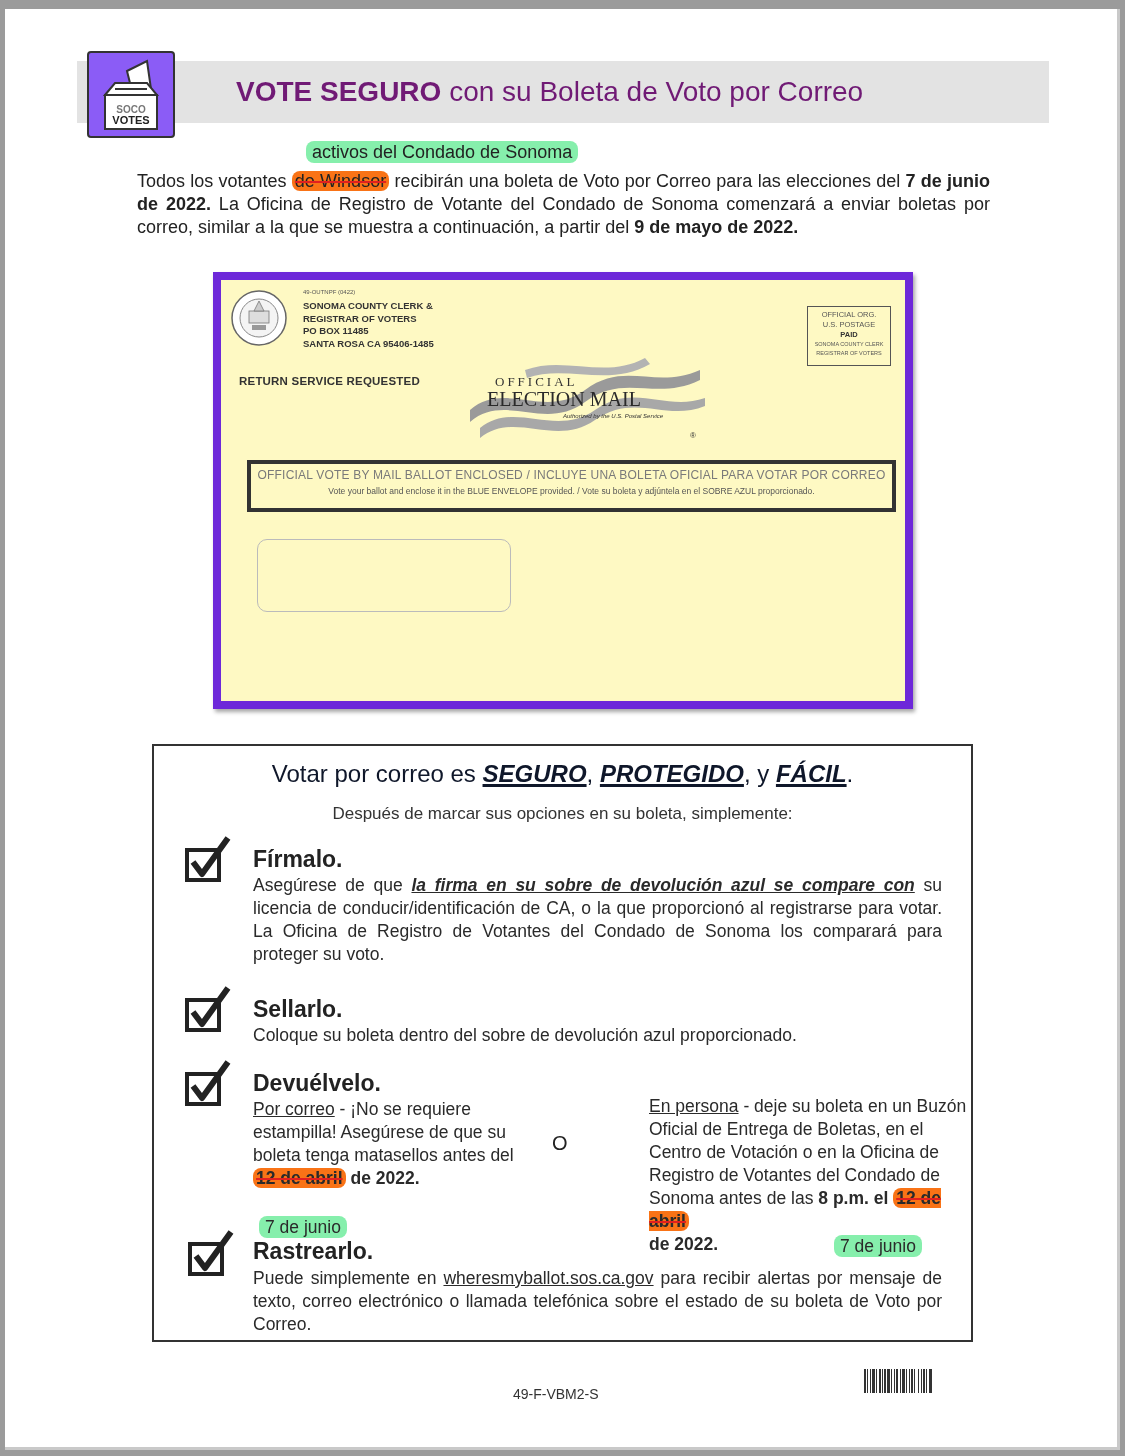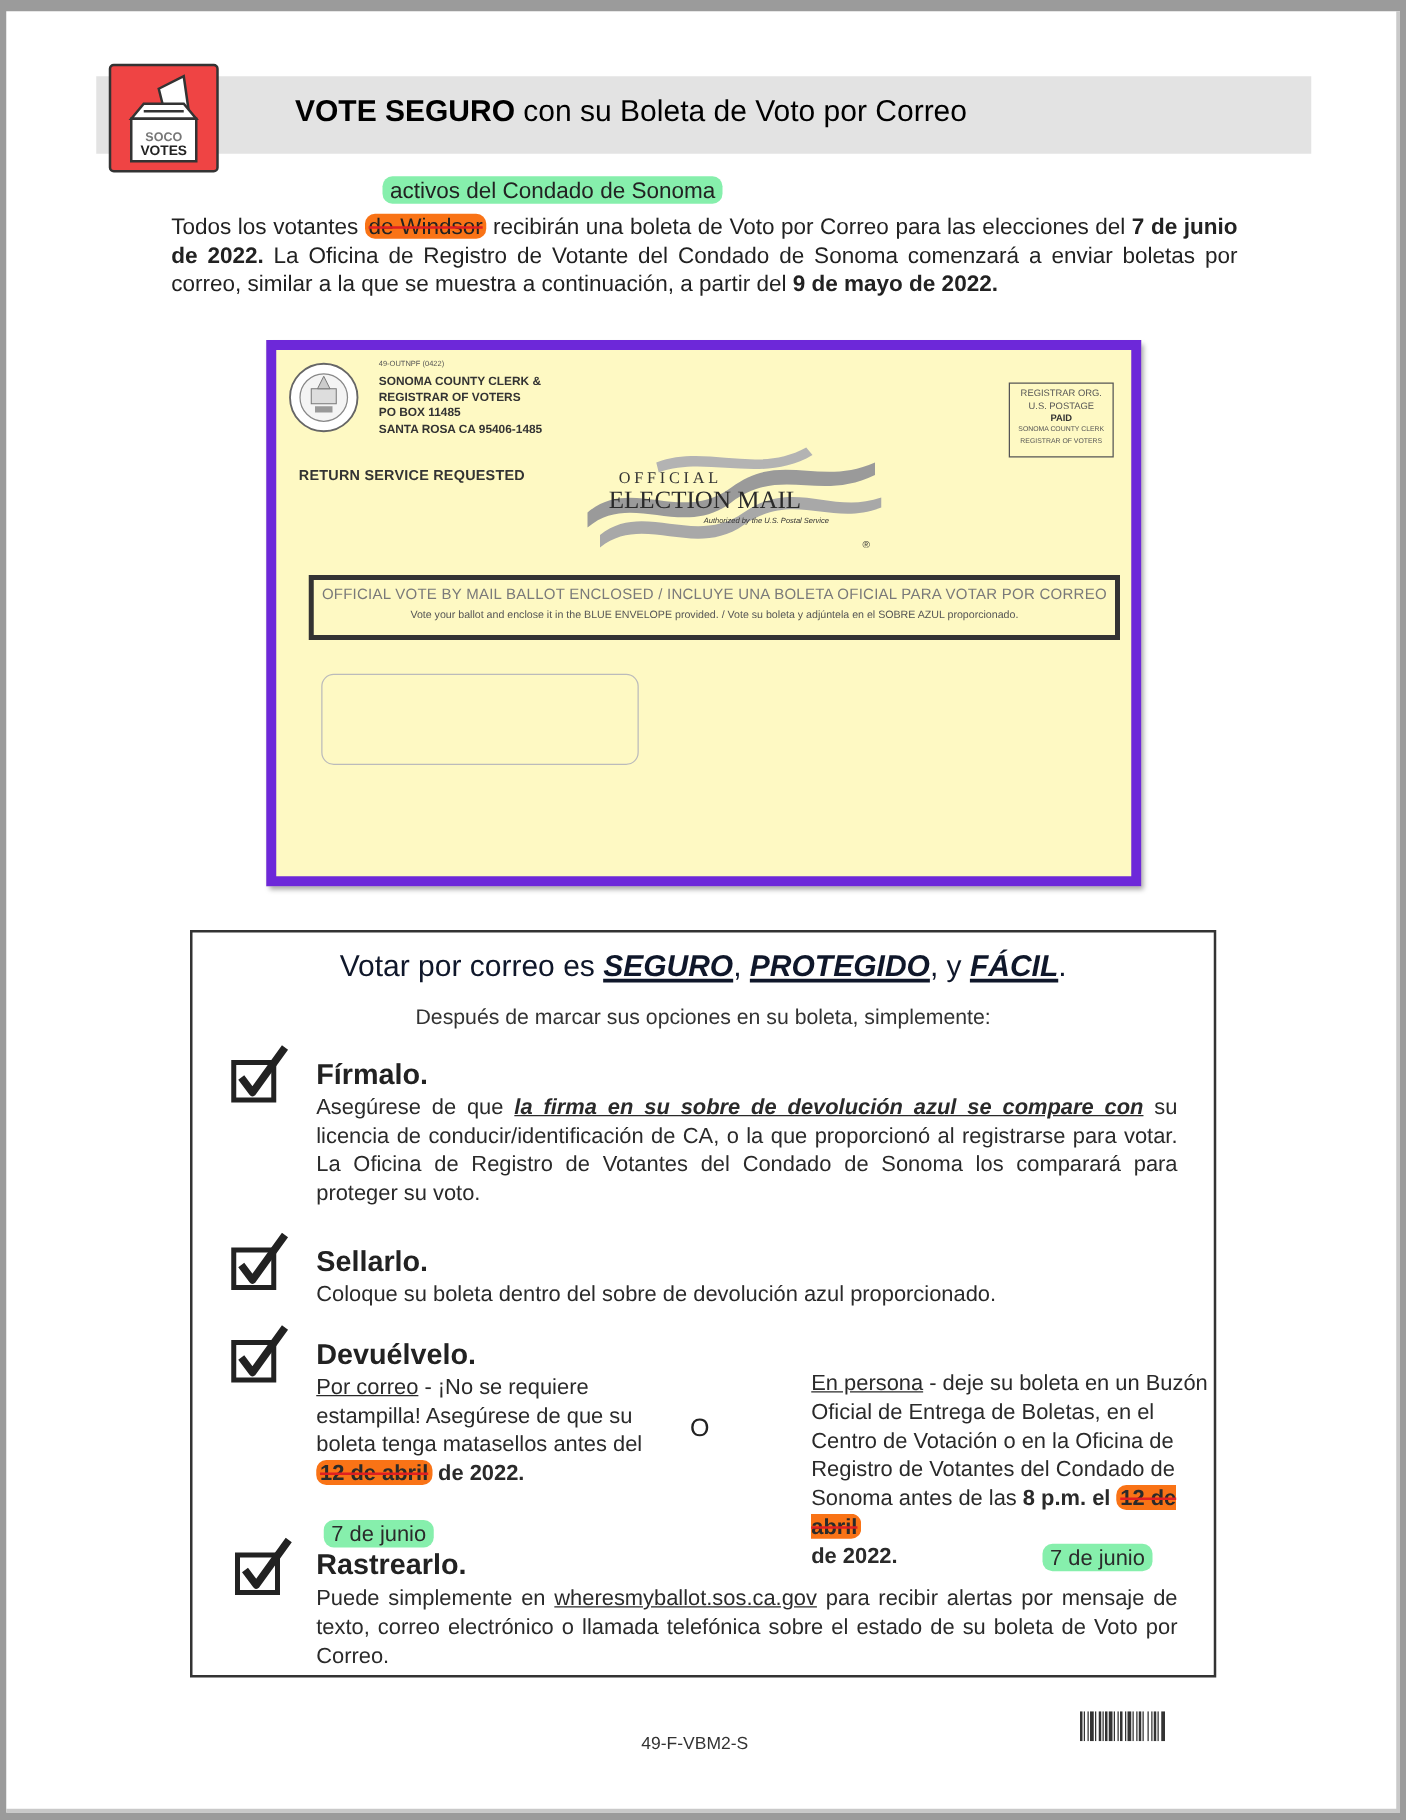--- a/index.html
+++ b/index.html
@@ -13,24 +13,24 @@
     background: #ffffff; border-right: 3px solid #c9c9c9; border-bottom: 3px solid #c9c9c9;
   }
 
   
   .header-bar {
     position: absolute; left: 77px; top: 61px; width: 972px; height: 62px;
     background: #e3e3e3;
   }
   .logo {
     position: absolute; left: 87px; top: 51px; width: 88px; height: 87px;
-    background: #ef4444; border: 2px solid #333; border-radius: 4px; box-sizing: border-box;
+    background: #8b5cf6; border: 2px solid #333; border-radius: 4px; box-sizing: border-box;
   }
   .header-title {
-    position: absolute; left: 236px; top: 76px; font-size: 24px; color: #000000; white-space: nowrap;
+    position: absolute; left: 236px; top: 76px; font-size: 28px; color: #701a75; white-space: nowrap;
   }
   .header-title b { font-weight: bold; }
 
   
   .hl-green {
     background: #86efac; border-radius: 8px; padding: 1px 6px;
   }
   .hl-yellow {
     background: #f97316; border-radius: 8px; padding: 0 3px;
   }
@@ -133,21 +133,21 @@
   </svg>
   <div class="form-code">49-OUTNPF (0422)</div>
   <div class="sender">
     <div>SONOMA COUNTY CLERK &amp;</div>
     <div>REGISTRAR OF VOTERS</div>
     <div>PO BOX 11485</div>
     <div>SANTA ROSA CA 95406-1485</div>
   </div>
   <div class="return-svc">RETURN SERVICE REQUESTED</div>
   <div class="postage">
-    <div>REGISTRAR ORG.</div>
+    <div>OFFICIAL ORG.</div>
     <div>U.S. POSTAGE</div>
     <div class="paid">PAID</div>
     <div class="small">SONOMA COUNTY CLERK</div>
     <div class="small">REGISTRAR OF VOTERS</div>
   </div>
   <svg class="election-mail" viewBox="0 0 245 92">
     <path d="M5,60 C40,30 80,70 120,40 C160,10 190,40 235,20 L235,30 C190,52 160,22 120,52 C80,82 40,42 5,72 Z" fill="#9a9a9a"></path>
     <path d="M15,78 C50,50 90,88 130,60 C170,32 200,62 240,48 L240,56 C200,72 170,42 130,70 C90,98 50,60 15,88 Z" fill="#a8a8a8"></path>
     <path d="M60,20 C100,5 140,30 180,8 L185,14 C145,38 100,14 62,28 Z" fill="#b3b3b3"></path>
     <text x="30" y="36" font-family="Liberation Serif, serif" font-size="13" letter-spacing="3" fill="#333">OFFICIAL</text>

